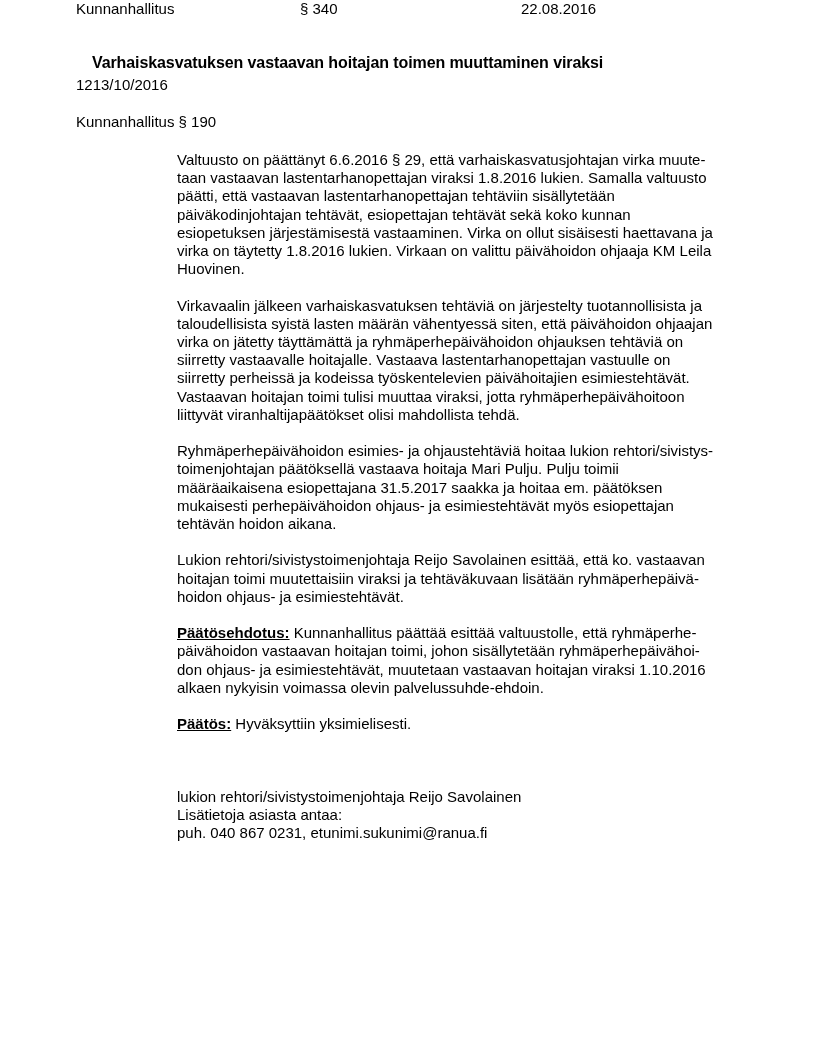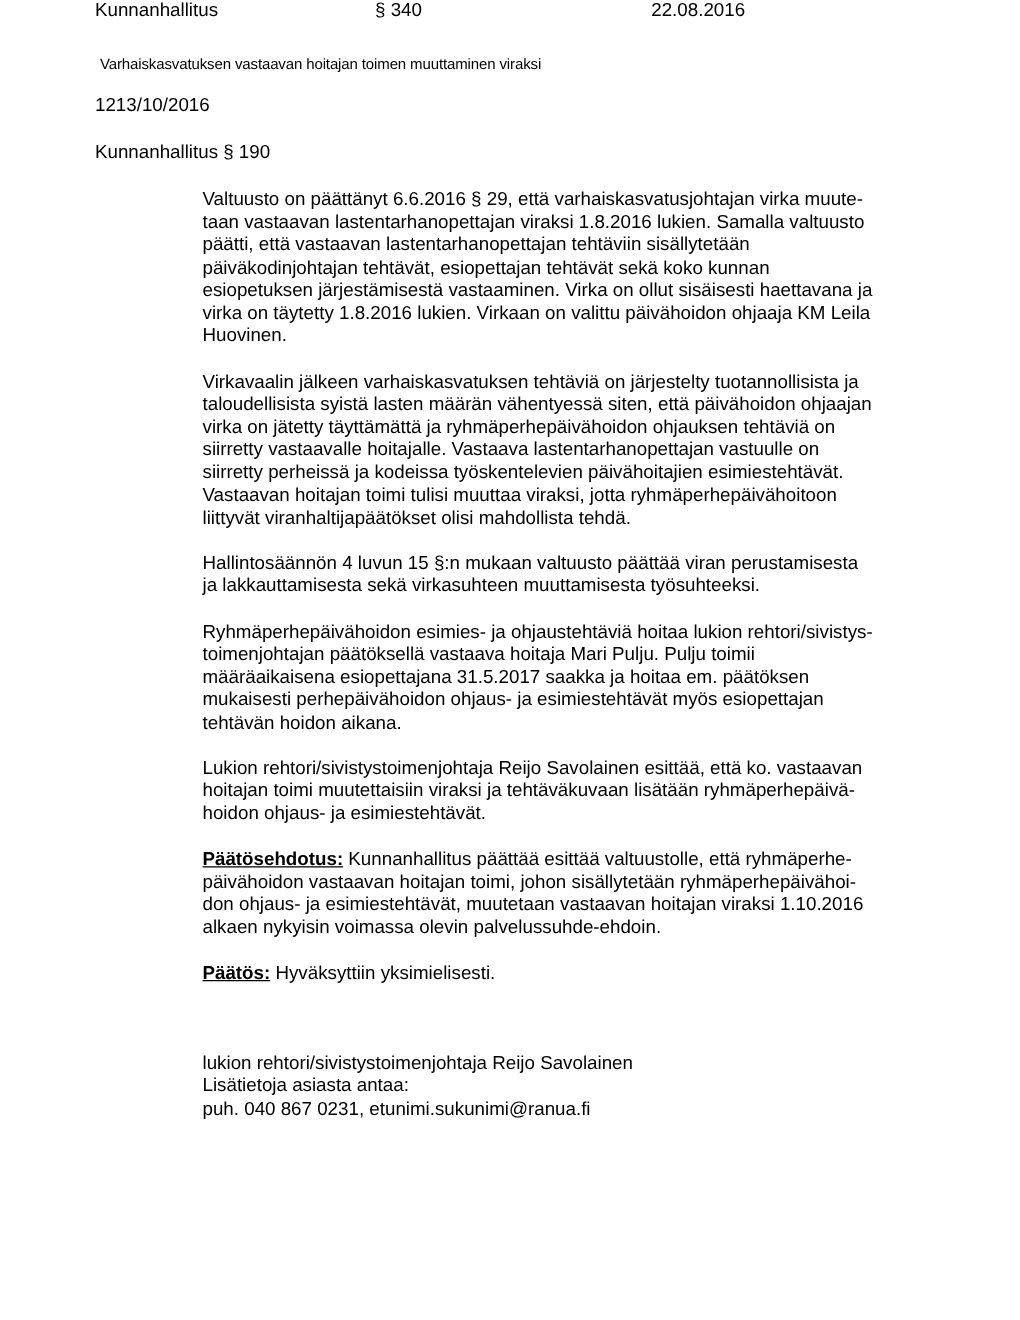--- a/index.html
+++ b/index.html
@@ -5,28 +5,28 @@
   html, body { margin: 0; padding: 0; background: #ffffff; }
   body {
     width: 816px; height: 1056px; position: relative; overflow: hidden;
     font-family: "Liberation Sans", sans-serif; color: #000000;
   }
   .hdr { position: absolute; top: 0; font-size: 15px; line-height: 18px; }
   .h-org { left: 76px; }
   .h-sec { left: 300px; }
   .h-date { left: 521px; }
   .title {
-    position: absolute; left: 76px; top: 36px; margin: 4px;
-    font-size: 12px; font-weight: normal; line-height: 22px; letter-spacing: -0.1px;
+    position: absolute; left: 76px; top: 36px; margin: 16px;
+    font-size: 16px; font-weight: bold; line-height: 22px; letter-spacing: -0.1px;
   }
   .meta { position: absolute; left: 76px; font-size: 15px; line-height: 18px; }
   .diary { top: 76px; }
   .board { top: 113px; }
   .body {
-    position: absolute; left: 162px; top: 151px; width: 600px;
+    position: absolute; left: 177px; top: 151px; width: 600px;
     font-size: 15px; line-height: 18.2px;
   }
   .para { margin: 0 0 18.2px 0; white-space: pre-line; }
   .lbl { font-weight: bold; text-decoration: underline; text-align: center; }
   .gap { height: 36px; }
 </style>
 </head>
 <body>
 
 <div>
@@ -48,22 +48,20 @@
 esiopetuksen järjestämisestä vastaaminen. Virka on ollut sisäisesti haettavana ja
 virka on täytetty 1.8.2016 lukien. Virkaan on valittu päivähoidon ohjaaja KM Leila
 Huovinen.</p>
   <p class="para">Virkavaalin jälkeen varhaiskasvatuksen tehtäviä on järjestelty tuotannollisista ja
 taloudellisista syistä lasten määrän vähentyessä siten, että päivähoidon ohjaajan
 virka on jätetty täyttämättä ja ryhmäperhepäivähoidon ohjauksen tehtäviä on
 siirretty vastaavalle hoitajalle. Vastaava lastentarhanopettajan vastuulle on
 siirretty perheissä ja kodeissa työskentelevien päivähoitajien esimiestehtävät.
 Vastaavan hoitajan toimi tulisi muuttaa viraksi, jotta ryhmäperhepäivähoitoon
 liittyvät viranhaltijapäätökset olisi mahdollista tehdä.</p>
-  <p class="para">Hallintosäännön 4 luvun 15 §:n mukaan valtuusto päättää viran perustamisesta
-ja lakkauttamisesta sekä virkasuhteen muuttamisesta työsuhteeksi.</p>
   <p class="para">Ryhmäperhepäivähoidon esimies- ja ohjaustehtäviä hoitaa lukion rehtori/sivistys-
 toimenjohtajan päätöksellä vastaava hoitaja Mari Pulju. Pulju toimii
 määräaikaisena esiopettajana 31.5.2017 saakka ja hoitaa em. päätöksen
 mukaisesti perhepäivähoidon ohjaus- ja esimiestehtävät myös esiopettajan
 tehtävän hoidon aikana.</p>
   <p class="para">Lukion rehtori/sivistystoimenjohtaja Reijo Savolainen esittää, että ko. vastaavan
 hoitajan toimi muutettaisiin viraksi ja tehtäväkuvaan lisätään ryhmäperhepäivä-
 hoidon ohjaus- ja esimiestehtävät.</p>
 
   <p class="para"><span class="lbl">Päätösehdotus:</span><span>  Kunnanhallitus päättää esittää valtuustolle, että ryhmäperhe-

